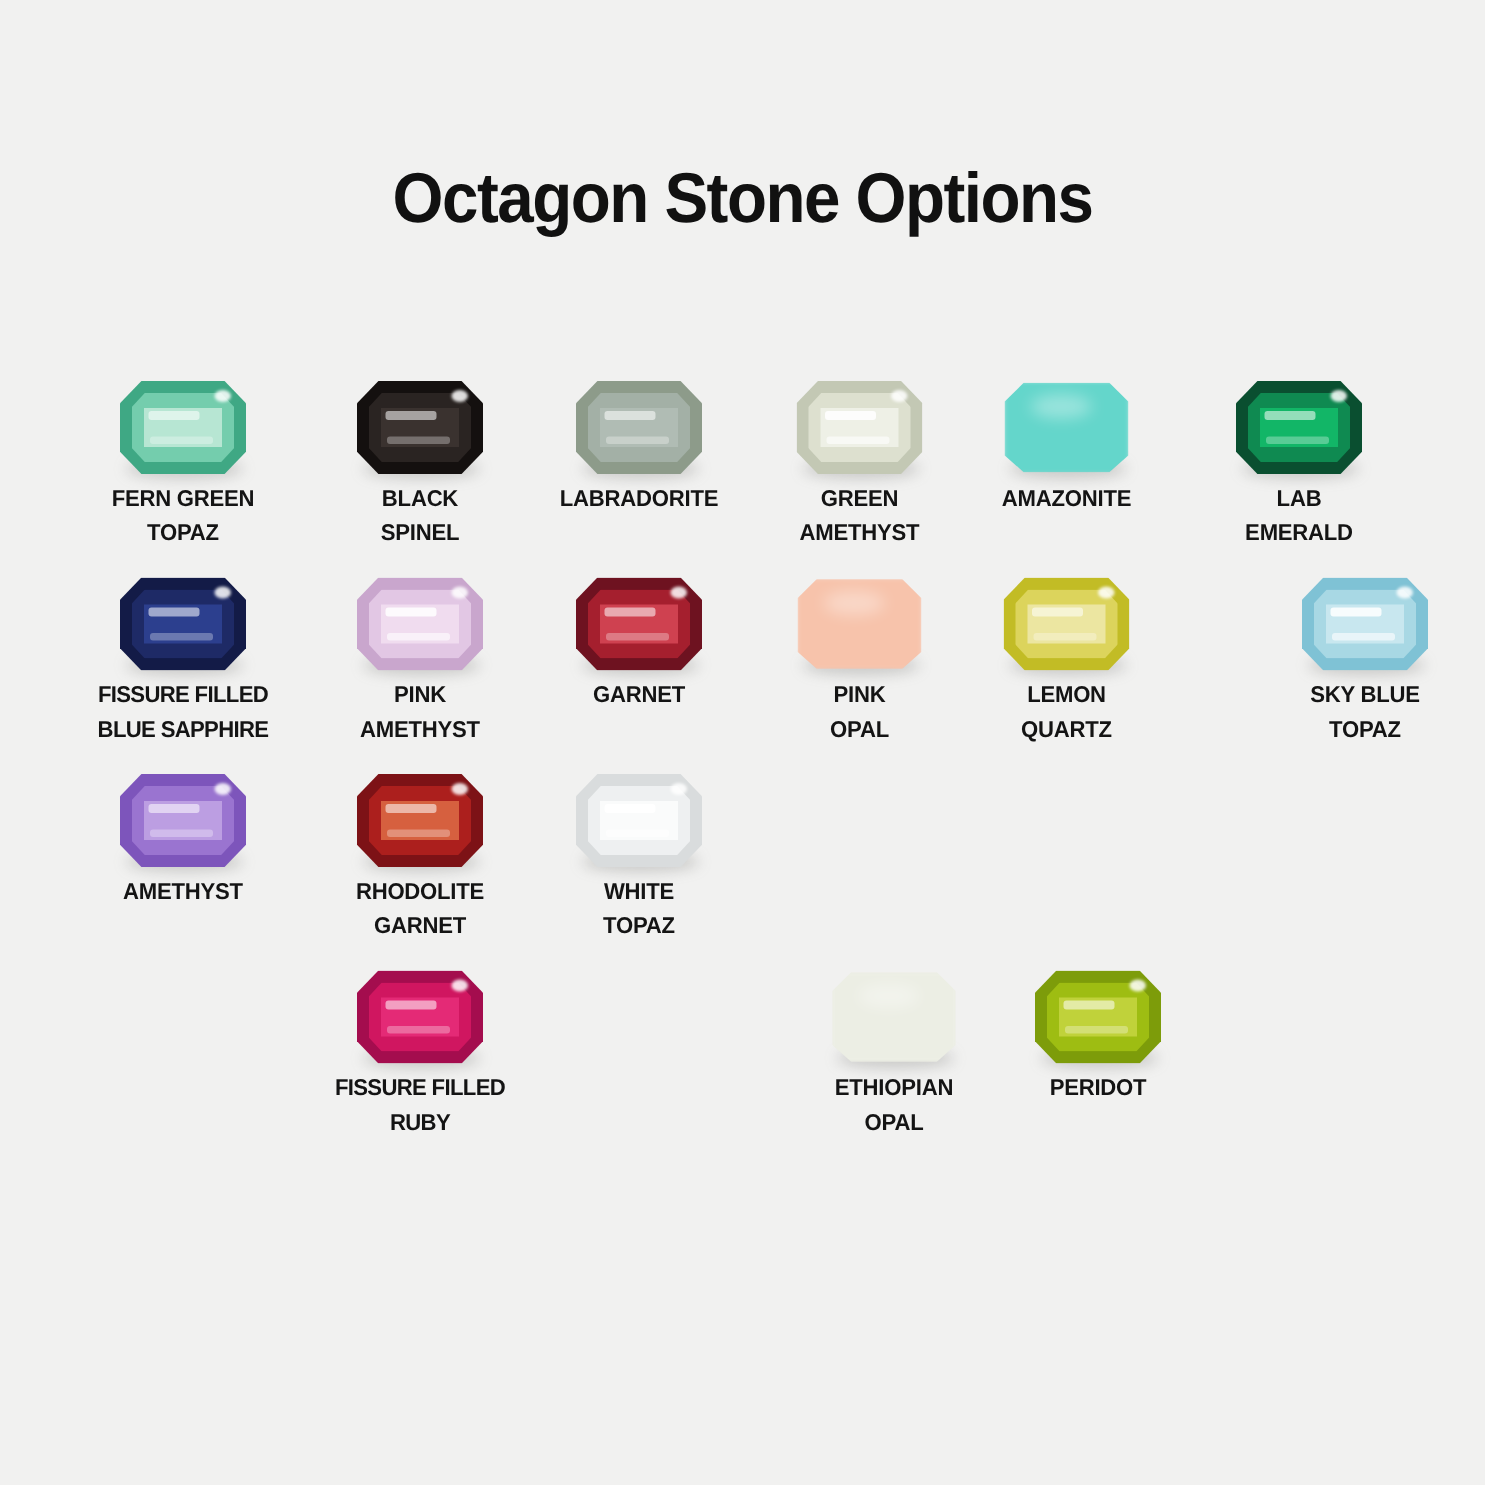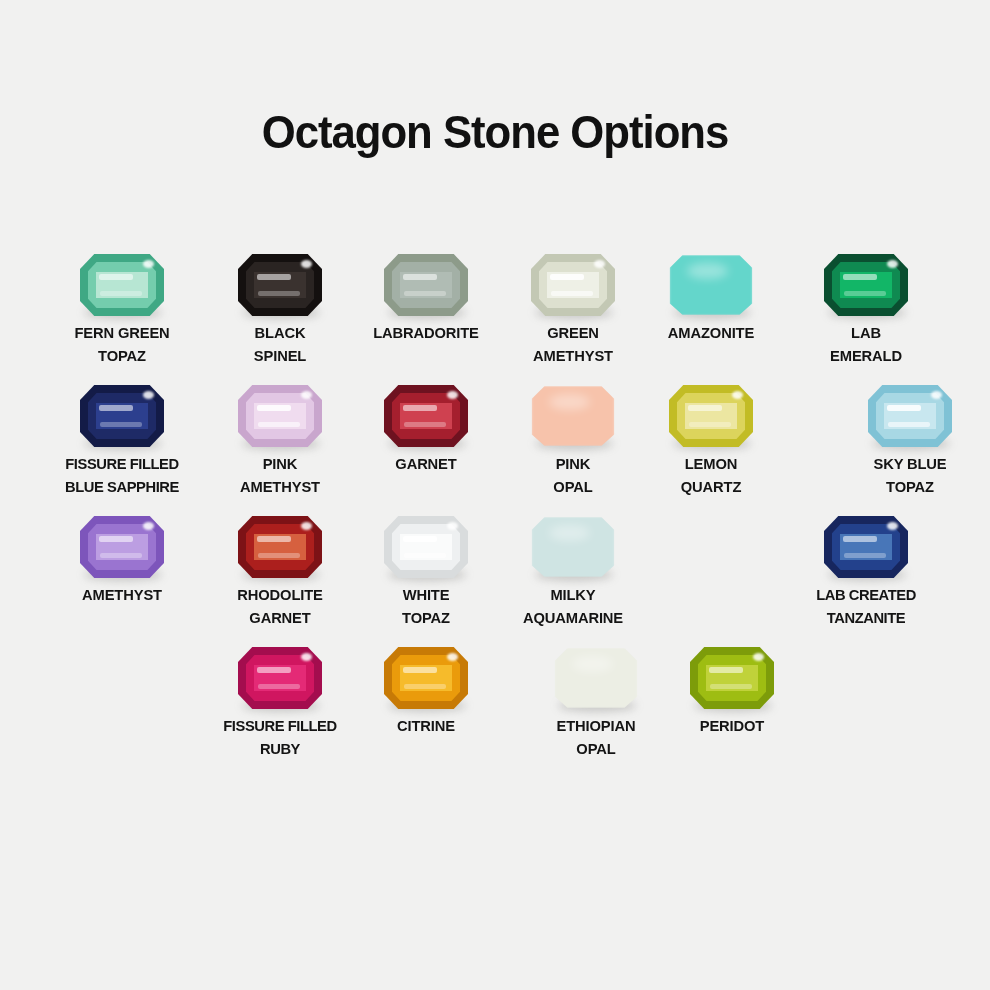--- a/index.html
+++ b/index.html
@@ -376,77 +376,37 @@
               <div class="crown" style="background: rgb(238, 240, 241);"></div>
               <div class="table-facet" style="background: rgb(250, 251, 251);"></div>
               <div class="glint"></div>
               <div class="glint2"></div>
               <div class="sparkle"></div>
             </div>
           </div>
           <div class="label">WHITE
 TOPAZ</div>
         </div>
-        <div class="cell" style="left: 573px;">
-          <div class="gem-slot">
-            <div class="gem opaque">
-              <div class="shadow"></div>
-              <div class="oct girdle" style="background: rgb(207, 228, 227);"></div>
-              <div class="soft-hi"></div>
-            </div>
-          </div>
-          <div class="label">MILKY
-AQUAMARINE</div>
-        </div>
-        <div class="cell" style="left: 866px;">
-          <div class="gem-slot">
-            <div class="gem">
-              <div class="shadow"></div>
-              <div class="oct girdle" style="background: rgb(23, 38, 94);"></div>
-              <div class="crown" style="background: rgb(35, 65, 140);"></div>
-              <div class="table-facet" style="background: rgb(72, 118, 184);"></div>
-              <div class="glint"></div>
-              <div class="glint2"></div>
-              <div class="sparkle"></div>
-            </div>
-          </div>
-          <div class="label wide">LAB CREATED
-TANZANITE</div>
-        </div>
       </div>
       <div class="row">
         <div class="cell" style="left: 280px;">
           <div class="gem-slot">
             <div class="gem">
               <div class="shadow"></div>
               <div class="oct girdle" style="background: rgb(164, 13, 78);"></div>
               <div class="crown" style="background: rgb(208, 22, 96);"></div>
               <div class="table-facet" style="background: rgb(228, 42, 118);"></div>
               <div class="glint"></div>
               <div class="glint2"></div>
               <div class="sparkle"></div>
             </div>
           </div>
           <div class="label wide">FISSURE FILLED
 RUBY</div>
         </div>
-        <div class="cell" style="left: 426px;">
-          <div class="gem-slot">
-            <div class="gem">
-              <div class="shadow"></div>
-              <div class="oct girdle" style="background: rgb(199, 122, 6);"></div>
-              <div class="crown" style="background: rgb(234, 155, 11);"></div>
-              <div class="table-facet" style="background: rgb(246, 187, 43);"></div>
-              <div class="glint"></div>
-              <div class="glint2"></div>
-              <div class="sparkle"></div>
-            </div>
-          </div>
-          <div class="label">CITRINE</div>
-        </div>
         <div class="cell" style="left: 596px;">
           <div class="gem-slot">
             <div class="gem opaque">
               <div class="shadow"></div>
               <div class="oct girdle" style="background: rgb(236, 238, 228);"></div>
               <div class="soft-hi"></div>
             </div>
           </div>
           <div class="label">ETHIOPIAN
 OPAL</div>

